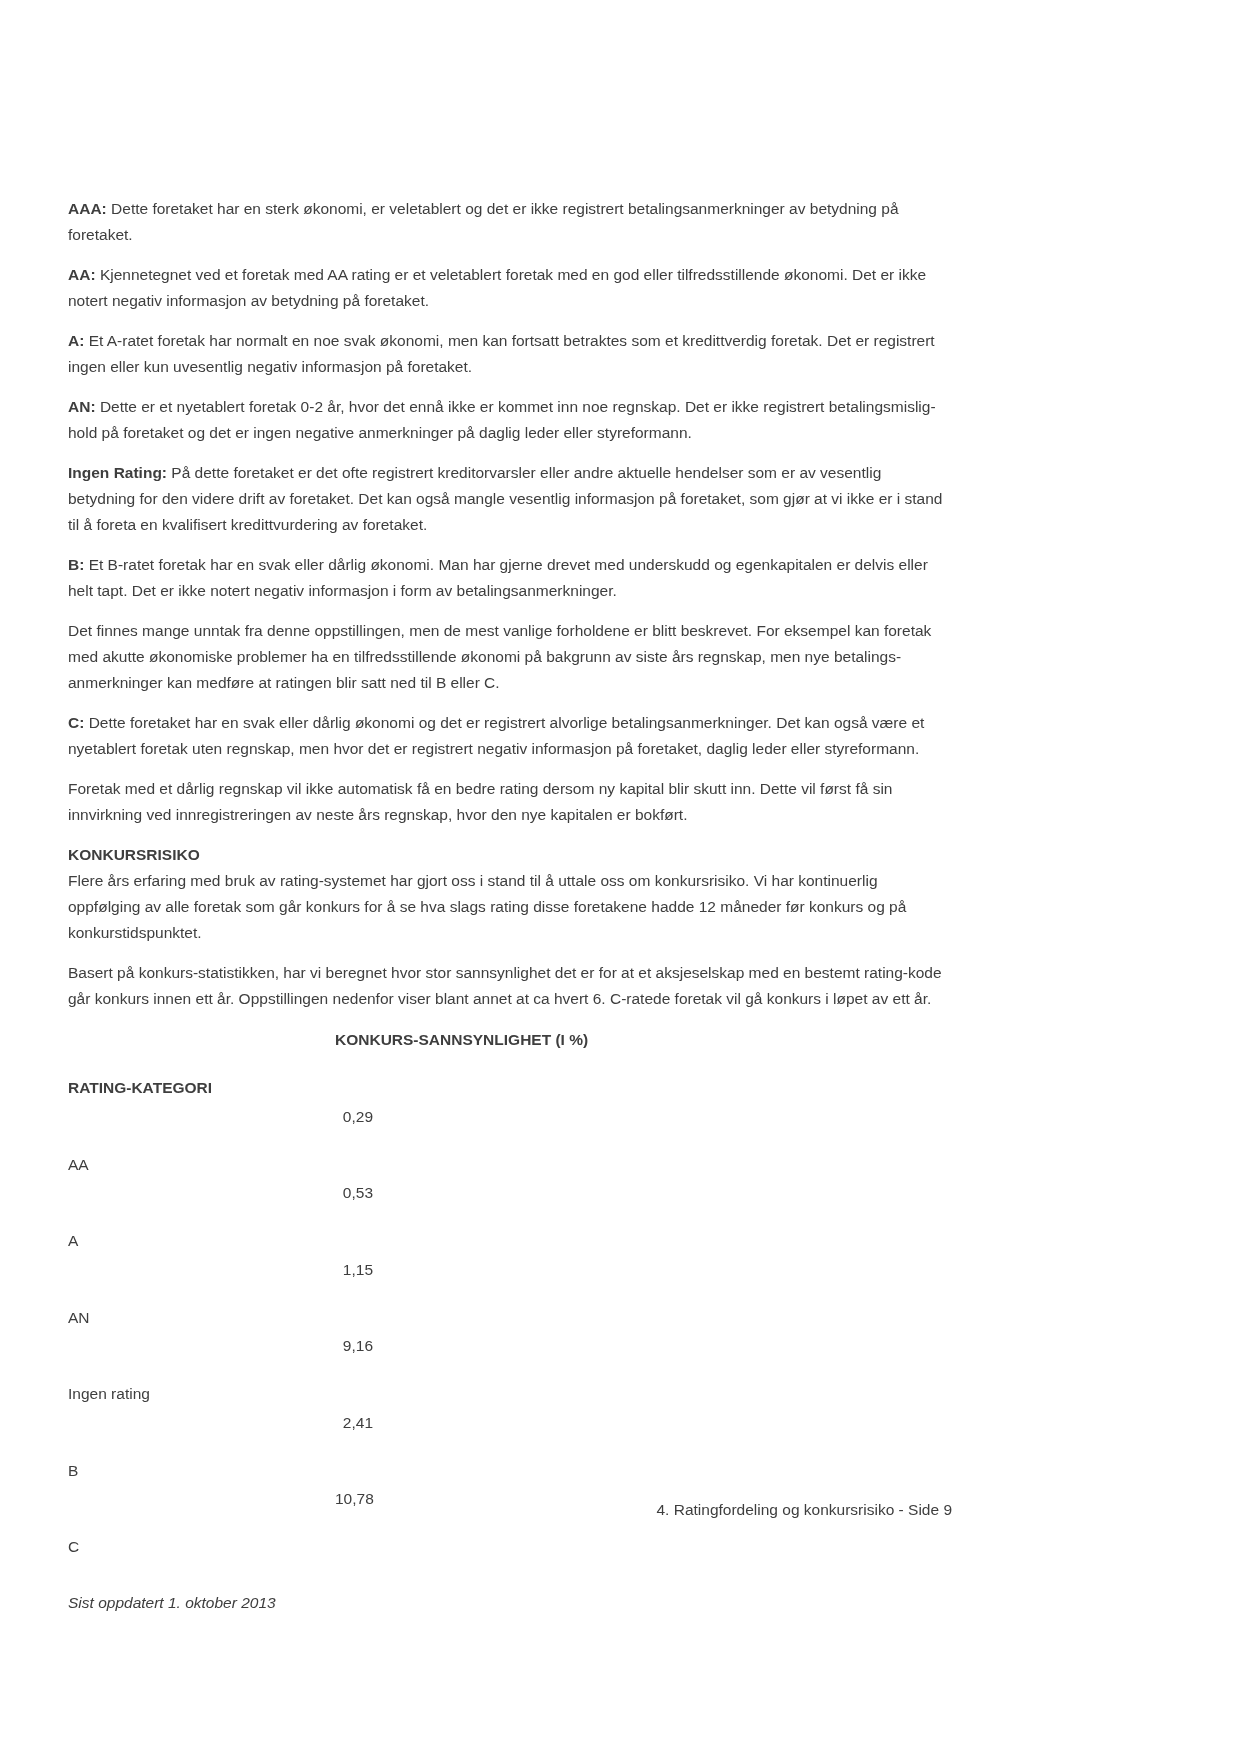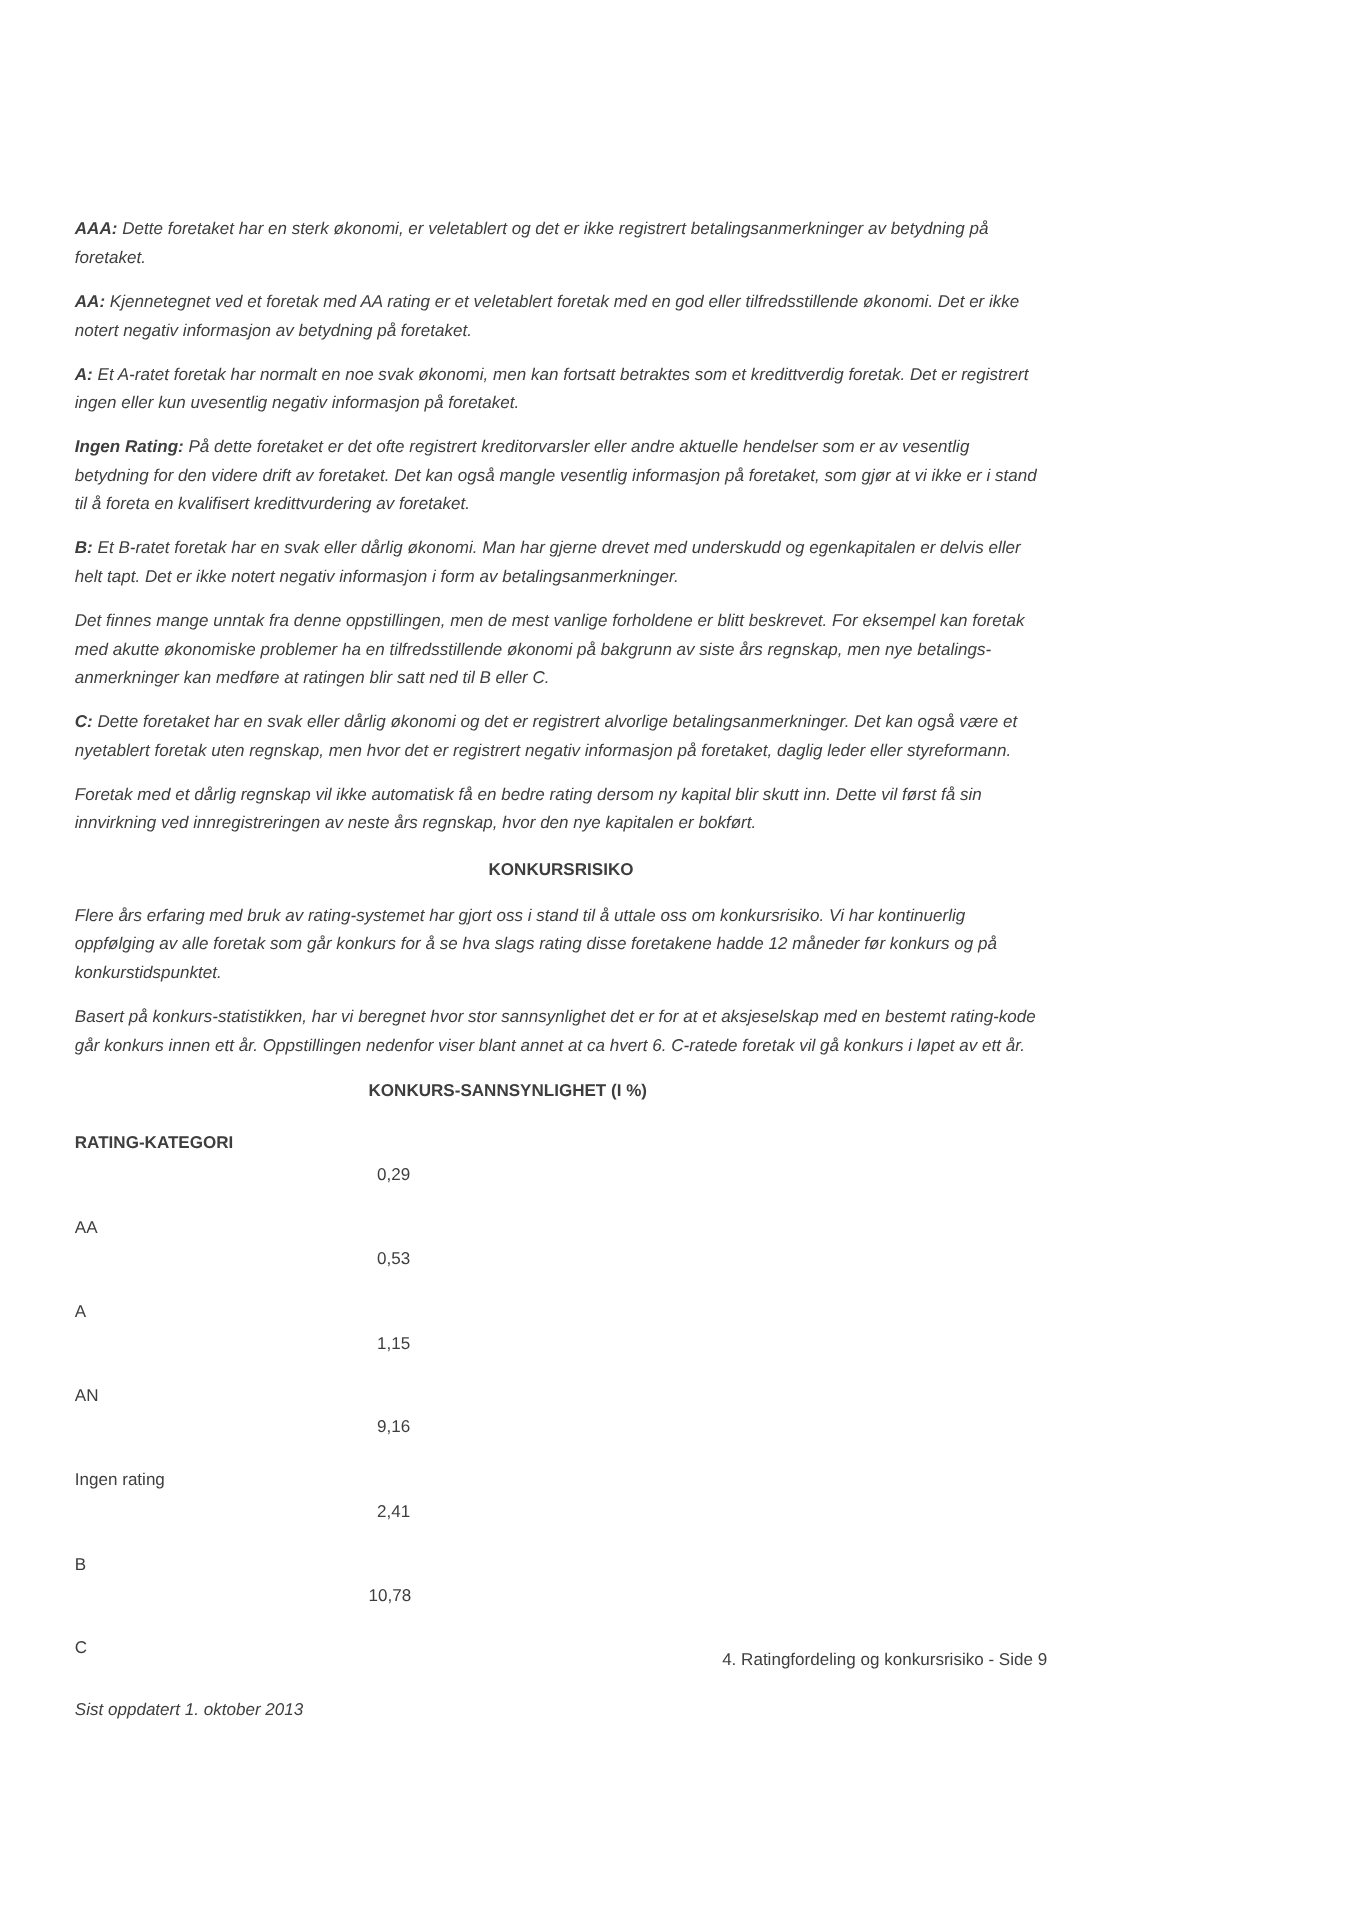--- a/index.html
+++ b/index.html
@@ -53,31 +53,29 @@
   .content {
     position: absolute;
     top: 196px;
     left: 68px;
     width: 884px;
     font-size: 15.5px;
     line-height: 26px;
   }
   .para {
     margin: 0 0 14px 0;
-    font-style: italic;
   }
   .lead {
     font-weight: bold;
   }
   .section-heading {
     font-size: 15.5px;
     line-height: 26px;
     font-weight: bold;
-    margin: 16px;
-    text-align: center;
+    margin: 0;
   }
 
   
   .rating-table {
     margin-top: 12px;
   }
   .table-row {
     display: flex;
     line-height: 28.5px;
   }
@@ -127,20 +125,24 @@
     <p class="para">
       <strong class="lead">AA:</strong>
       <span>Kjennetegnet ved et foretak med AA rating er et veletablert foretak med en god eller tilfredsstillende økonomi. Det er ikke notert negativ informasjon av betydning på foretaket.</span>
     </p>
 
     <p class="para">
       <strong class="lead">A:</strong>
       <span>Et A-ratet foretak har normalt en noe svak økonomi, men kan fortsatt betraktes som et kredittverdig foretak. Det er registrert ingen eller kun uvesentlig negativ informasjon på foretaket.</span>
     </p>
 
+    <p class="para">
+      <strong class="lead">AN:</strong>
+      <span>Dette er et nyetablert foretak 0-2 år, hvor det ennå ikke er kommet inn noe regnskap. Det er ikke registrert betalingsmislig- hold på foretaket og det er ingen negative anmerkninger på daglig leder eller styreformann.</span>
+    </p>
 
     <p class="para">
       <strong class="lead">Ingen Rating:</strong>
       <span>På dette foretaket er det ofte registrert kreditorvarsler eller andre aktuelle hendelser som er av vesentlig betydning for den videre drift av foretaket. Det kan også mangle vesentlig informasjon på foretaket, som gjør at vi ikke er i stand til å foreta en kvalifisert kredittvurdering av foretaket.</span>
     </p>
 
     <p class="para">
       <strong class="lead">B:</strong>
       <span>Et B-ratet foretak har en svak eller dårlig økonomi. Man har gjerne drevet med underskudd og egenkapitalen er delvis eller helt tapt. Det er ikke notert negativ informasjon i form av betalingsanmerkninger.</span>
     </p>

